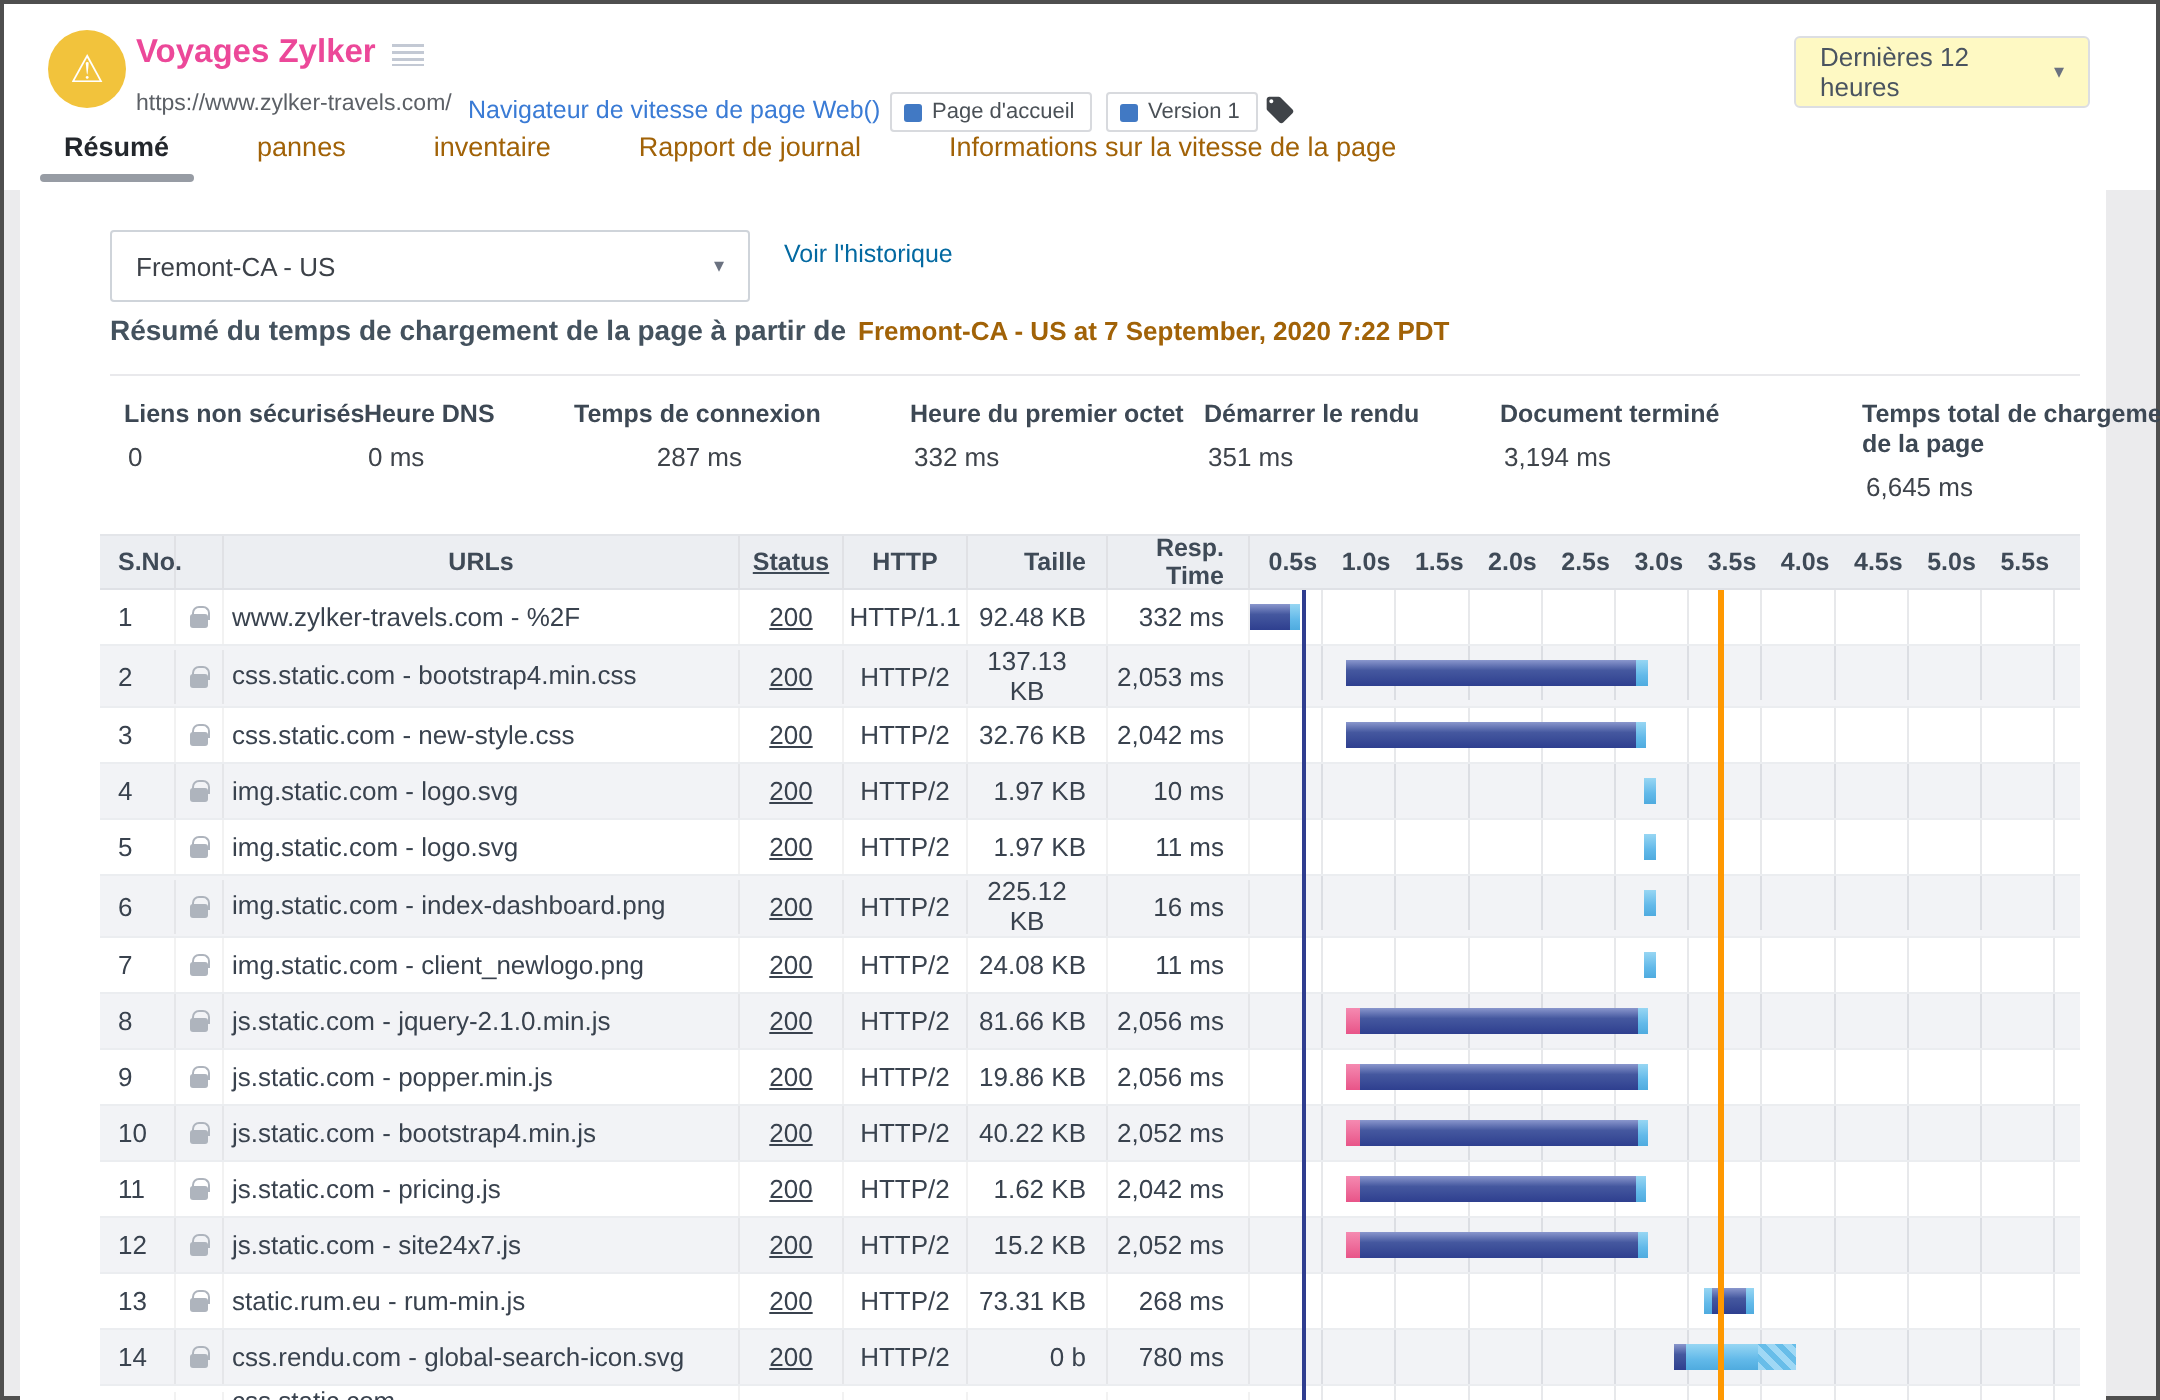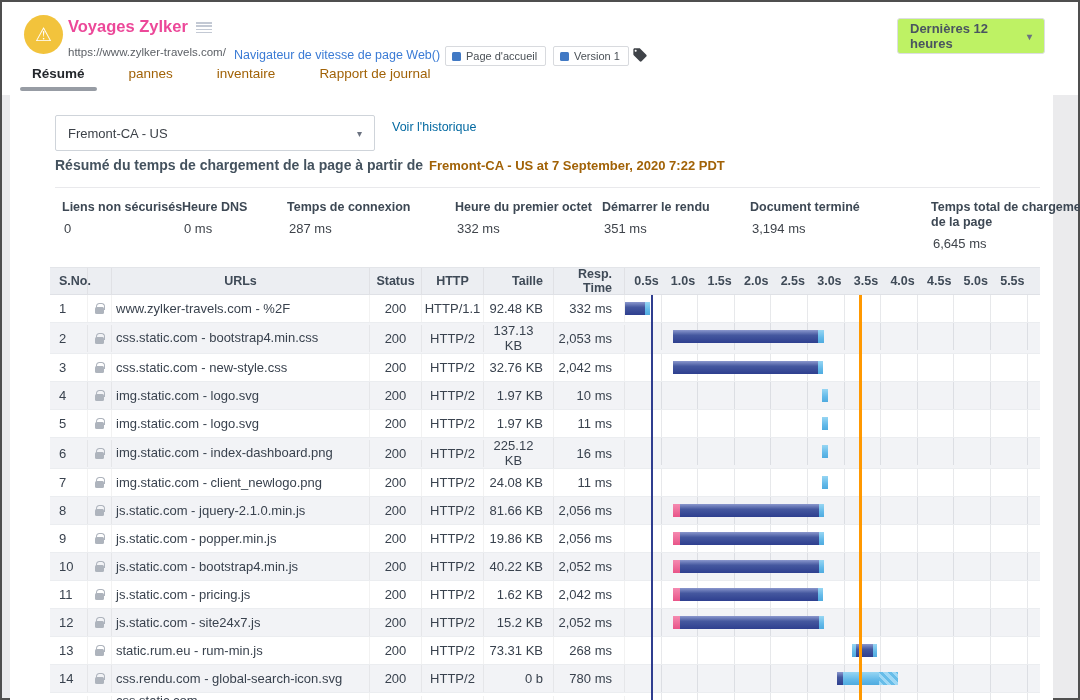--- a/index.html
+++ b/index.html
@@ -19,23 +19,23 @@
               background:repeating-linear-gradient(to bottom,#c3c9d4 0 1.5px,transparent 1.5px 3.4px); }
   .site-url{ position:absolute; left:66px; top:44px; font-size:11.5px; color:#5c6066; }
   .nav-link{ position:absolute; left:232px; top:46px; font-size:12.5px; color:#3a7bd5; cursor:pointer; }
   .badge{ position:absolute; top:44px; height:20px; display:flex; align-items:center; gap:5px;
           border:1px solid #d8dade; border-radius:2px; padding:0 8px 0 6px;
           font-size:11px; color:#4a5056; background:#fff; }
   .badge .sq{ width:9px; height:9px; border-radius:1.5px; background:#4179c4; }
   .badge.b1{ left:443px; } .badge.b2{ left:551px; }
   .tag-icon{ position:absolute; left:630px; top:45px; }
   .range-dd{ position:absolute; left:895px; top:16px; width:148px; height:36px;
-             border:1px solid #dcdee2; border-radius:3px; background:#bef264;
+             border:1px solid #dcdee2; border-radius:3px; background:#fef9c3;
              display:flex; align-items:center; justify-content:space-between;
-             padding:0 12px; font-size:13px; color:#4a5460; cursor:pointer;font-weight:bold; }
+             padding:0 12px; font-size:13px; color:#4a5460; cursor:pointer; }
   .caret{ font-size:10px; color:#6b7280; }
 
   
   .tabs{ position:absolute; left:30px; top:64px; display:flex; }
   .tab{ font-size:13.5px; color:#a16207; margin-right:44px; position:relative;
         padding-bottom:10px; cursor:pointer; white-space:nowrap; }
   .tab.active{ color:#23272c; font-weight:bold; }
   .tab.active::after{ content:""; position:absolute; left:-12px; right:-12px; bottom:0;
         height:4px; background:#979ca4; border-radius:2px; }
 
@@ -56,21 +56,21 @@
 
   
   .table{ position:absolute; left:40px; right:13px; top:172px; }
   .thead{ display:flex; height:28px; background:#eceef2; border-top:1px solid #e3e5e9;
           border-bottom:1px solid #dfe1e6; align-items:center; }
   .thead .hc{ font-size:12.5px; font-weight:bold; color:#3f4a57; }
   .hc, .cell{ border-right:1px solid rgba(0,0,0,0.05); height:100%; }
   .c-no{ width:38px; padding-left:9px; }
   .c-lock{ width:24px; }
   .c-url{ width:258px; padding-left:4px; }
-  .c-status{ width:52px; text-align:left; }
+  .c-status{ width:52px; text-align:left;text-decoration:underline; }
   .c-http{ width:62px; text-align:center; }
   .c-size{ width:70px; text-align:center; padding-right:10px; }
   .c-resp{ width:71px; text-align:right; padding-right:12px; }
   .c-time{ flex:1; border-right:none; }
   .thead .hc{ display:flex; align-items:center; }
   .thead .c-url{ justify-content:center; padding-left:0; }
   .thead .c-status,.thead .c-http{ justify-content:center; }
   .thead .c-size,.thead .c-resp{ justify-content:flex-end; }
   .thead .c-time{ display:flex; }
   .tick{ width:36.6px; font-size:12.5px; font-weight:bold; color:#3f4a57;
@@ -131,20 +131,21 @@
     <div class="range-dd">
       <span>Dernières 12 heures</span>
       <span class="caret">▾</span>
     </div>
 
     <div class="tabs" id="tabs">
         <div class="tab active">Résumé</div>
         <div class="tab">pannes</div>
         <div class="tab">inventaire</div>
         <div class="tab">Rapport de journal</div>
+        <div class="tab">Informations sur la vitesse de la page</div>
       </div>
   </div>
 
   <div class="panel">
     <div class="loc-select">
       <span>Fremont-CA - US</span>
       <span class="caret">▾</span>
     </div>
     <div class="history-link">Voir l'historique</div>
 
@@ -155,21 +156,21 @@
 
     <div class="metrics" id="metrics">
         <div class="metric" style="left: 52px;">
           <div class="m-label">Liens non sécurisés</div>
           <div class="m-value">0</div>
         </div>
         <div class="metric" style="left: 172px;">
           <div class="m-label">Heure DNS</div>
           <div class="m-value">0 ms</div>
         </div>
-        <div class="metric" style="left: 277px;">
+        <div class="metric" style="left: 277px; text-align: center;">
           <div class="m-label">Temps de connexion</div>
           <div class="m-value">287 ms</div>
         </div>
         <div class="metric" style="left: 445px;">
           <div class="m-label">Heure du premier octet</div>
           <div class="m-value">332 ms</div>
         </div>
         <div class="metric" style="left: 592px;">
           <div class="m-label">Démarrer le rendu</div>
           <div class="m-value">351 ms</div>

